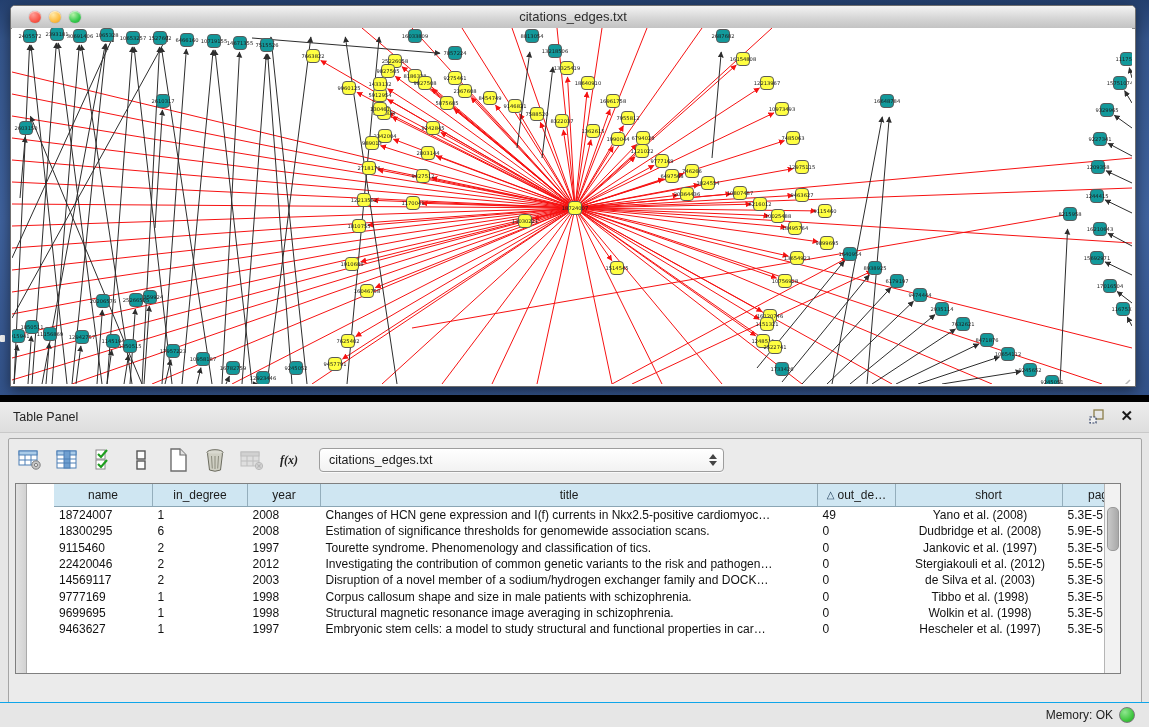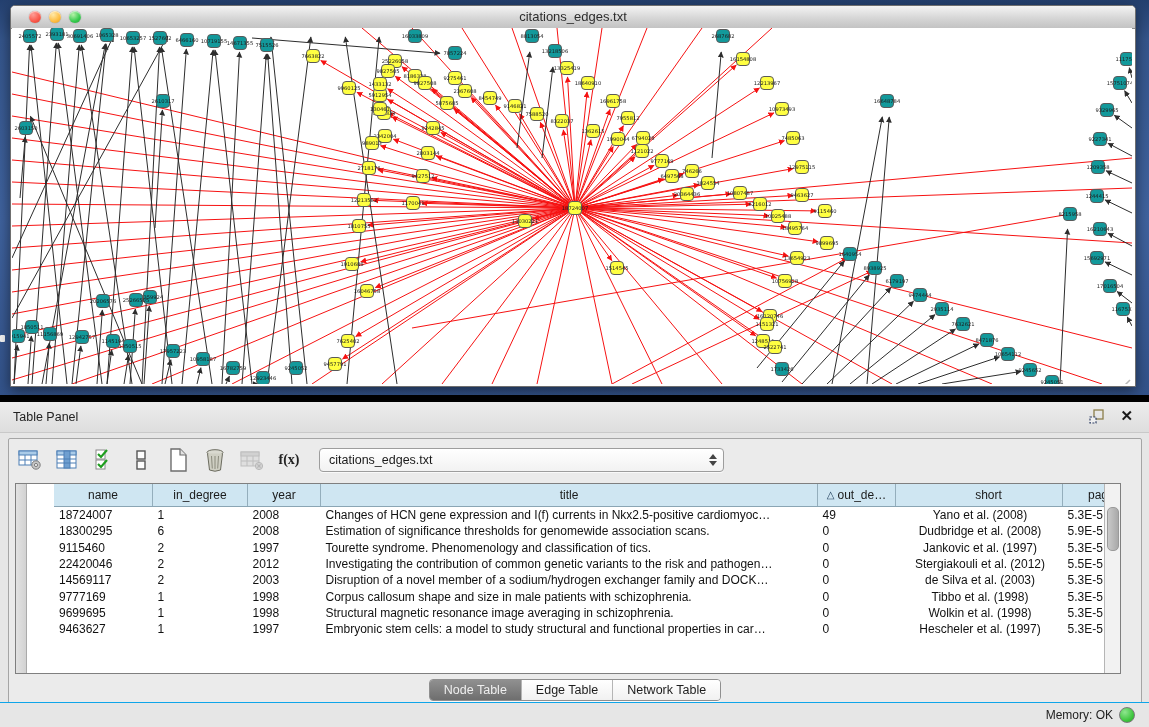--- a/index.html
+++ b/index.html
@@ -25,21 +25,21 @@
   
   .table-panel{position:absolute;left:0;top:395px;width:1149px;height:332px;background:#e6e6e6;border-top:7px solid #000000;}
   .tp-header{height:30px;position:relative;border-bottom:1px solid #c9c9c9;background:linear-gradient(180deg,#ededed,#dedede);}
   .tp-title{position:absolute;left:13px;top:8px;font-size:12.5px;color:#222;}
   .tp-float{position:absolute;right:44px;top:7px;width:16px;height:16px;}
   .tp-close{position:absolute;right:16px;top:5px;font-size:15px;font-weight:bold;color:#1a1a1a;cursor:default;}
   .tp-body{position:absolute;left:8px;top:36px;width:1132px;height:264px;
     background:#ebebeb;border:1px solid #a5a5a5;border-radius:2px;}
   .toolbar{position:absolute;left:8px;top:6px;height:30px;display:flex;align-items:center;gap:11px;}
   .tool{width:26px;height:26px;display:flex;align-items:center;justify-content:center;}
-  .fx{font-family:"Liberation Serif",serif;font-weight:bold;font-size:14px;color:#222;}
+  .fx{font-family:"Liberation Serif",serif;font-style:italic;font-weight:bold;font-size:12px;color:#222;}
   .combo{width:390px;height:22px;background:linear-gradient(180deg,#ffffff,#f2f2f2);
     border:1px solid #9d9d9d;border-radius:4px;display:flex;align-items:center;
     font-size:12.5px;color:#1a1a1a;padding:0 4px 0 9px;margin-left:6px;box-shadow:0 1px 0 rgba(255,255,255,.7);}
   .combo .cv{flex:1;}
   .combo .arrows{display:flex;flex-direction:column;gap:2px;align-items:center;padding-right:2px;}
   .combo .arrows i{display:block;width:0;height:0;border-left:4px solid transparent;border-right:4px solid transparent;}
   .combo .arrows .up{border-bottom:5px solid #444;}
   .combo .arrows .dn{border-top:5px solid #444;}
   
   .grid-wrap{position:absolute;left:6px;top:44px;width:1104px;height:189px;background:#fff;border:1px solid #7f7f7f;display:flex;}
@@ -922,27 +922,20 @@
                 <td>5.3E-5</td>
               </tr>
             </tbody>
         </table>
       </div>
       <div class="vscroll">
         <div class="vthumb"></div>
       </div>
     </div>
 
-    <div class="tabs">
-      <div class="seg" id="seg-tabs">
-          <div class="tab sel">Node Table</div>
-          <div class="tab">Edge Table</div>
-          <div class="tab">Network Table</div>
-        </div>
-    </div>
   </div>
 </div>
 
 <div class="statusbar">
   <div class="mem">
     <span>Memory: OK</span>
     <span class="memdot"></span>
   </div>
 </div>
 

